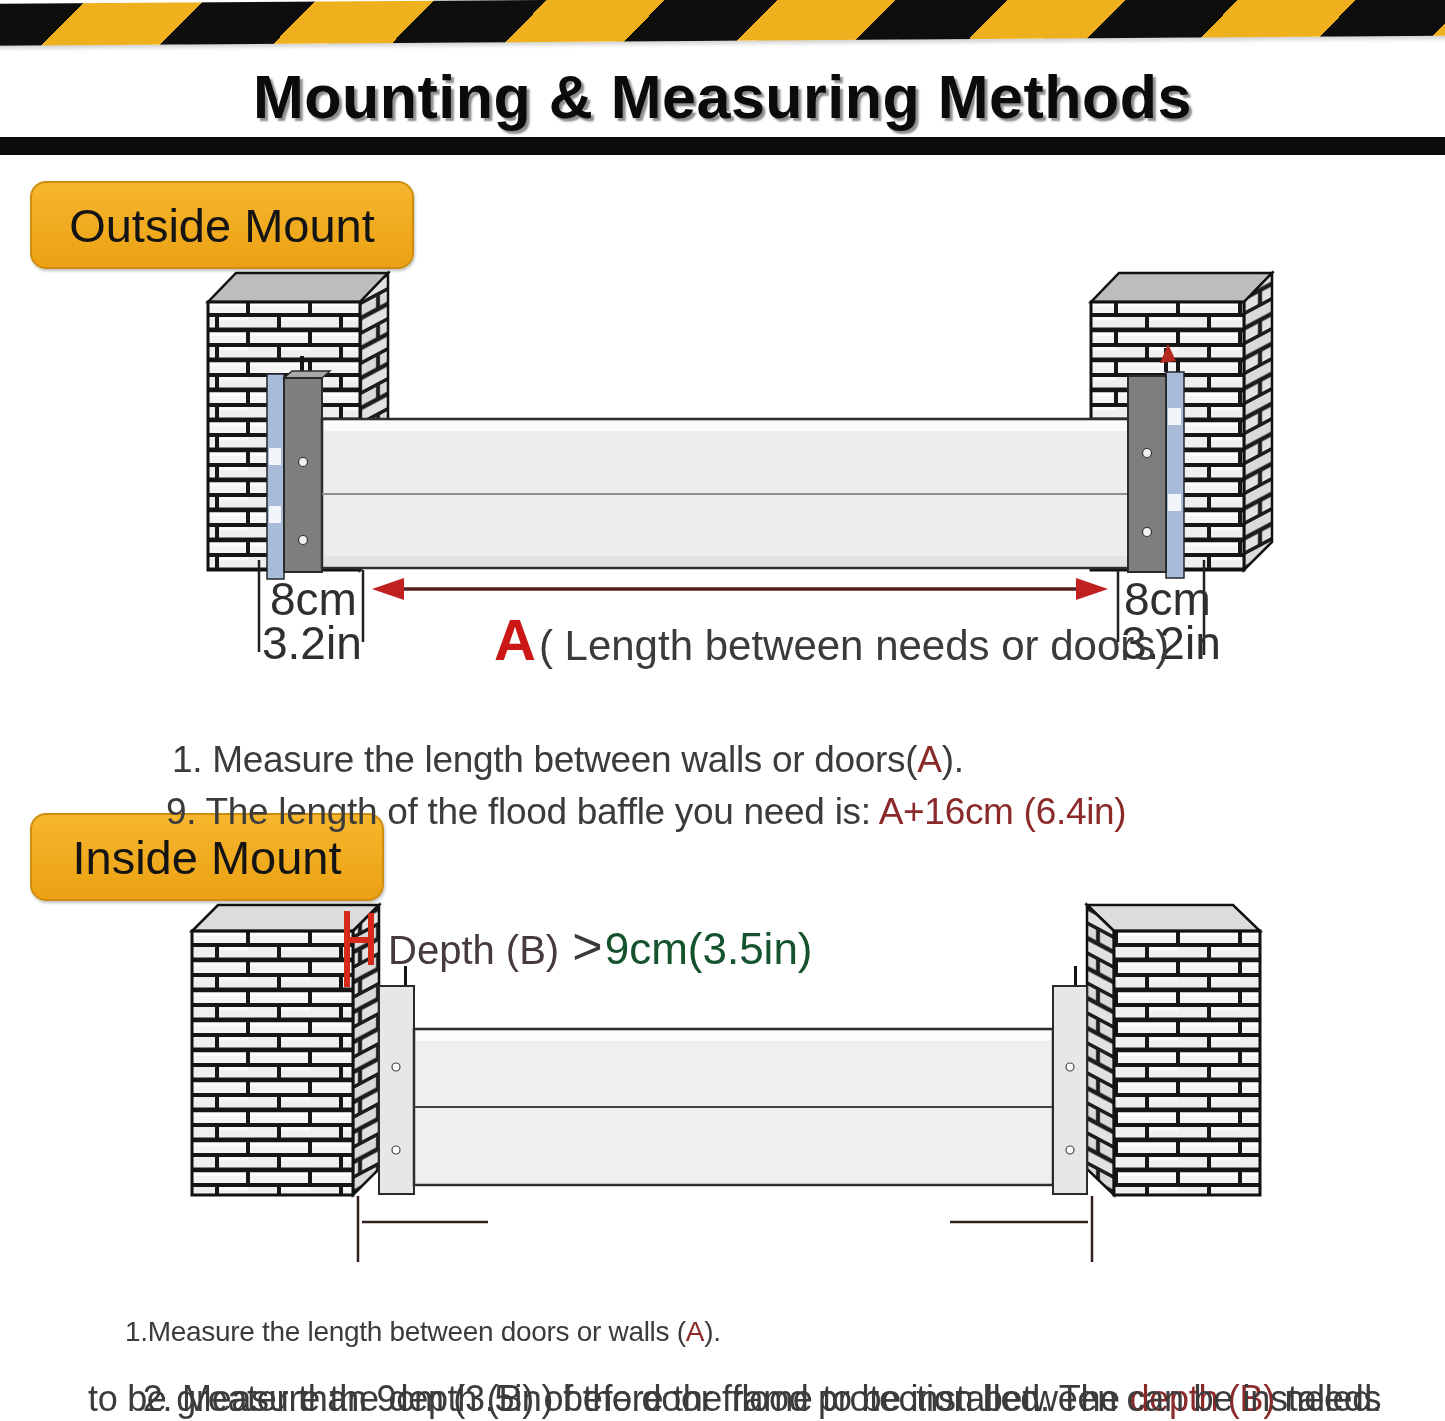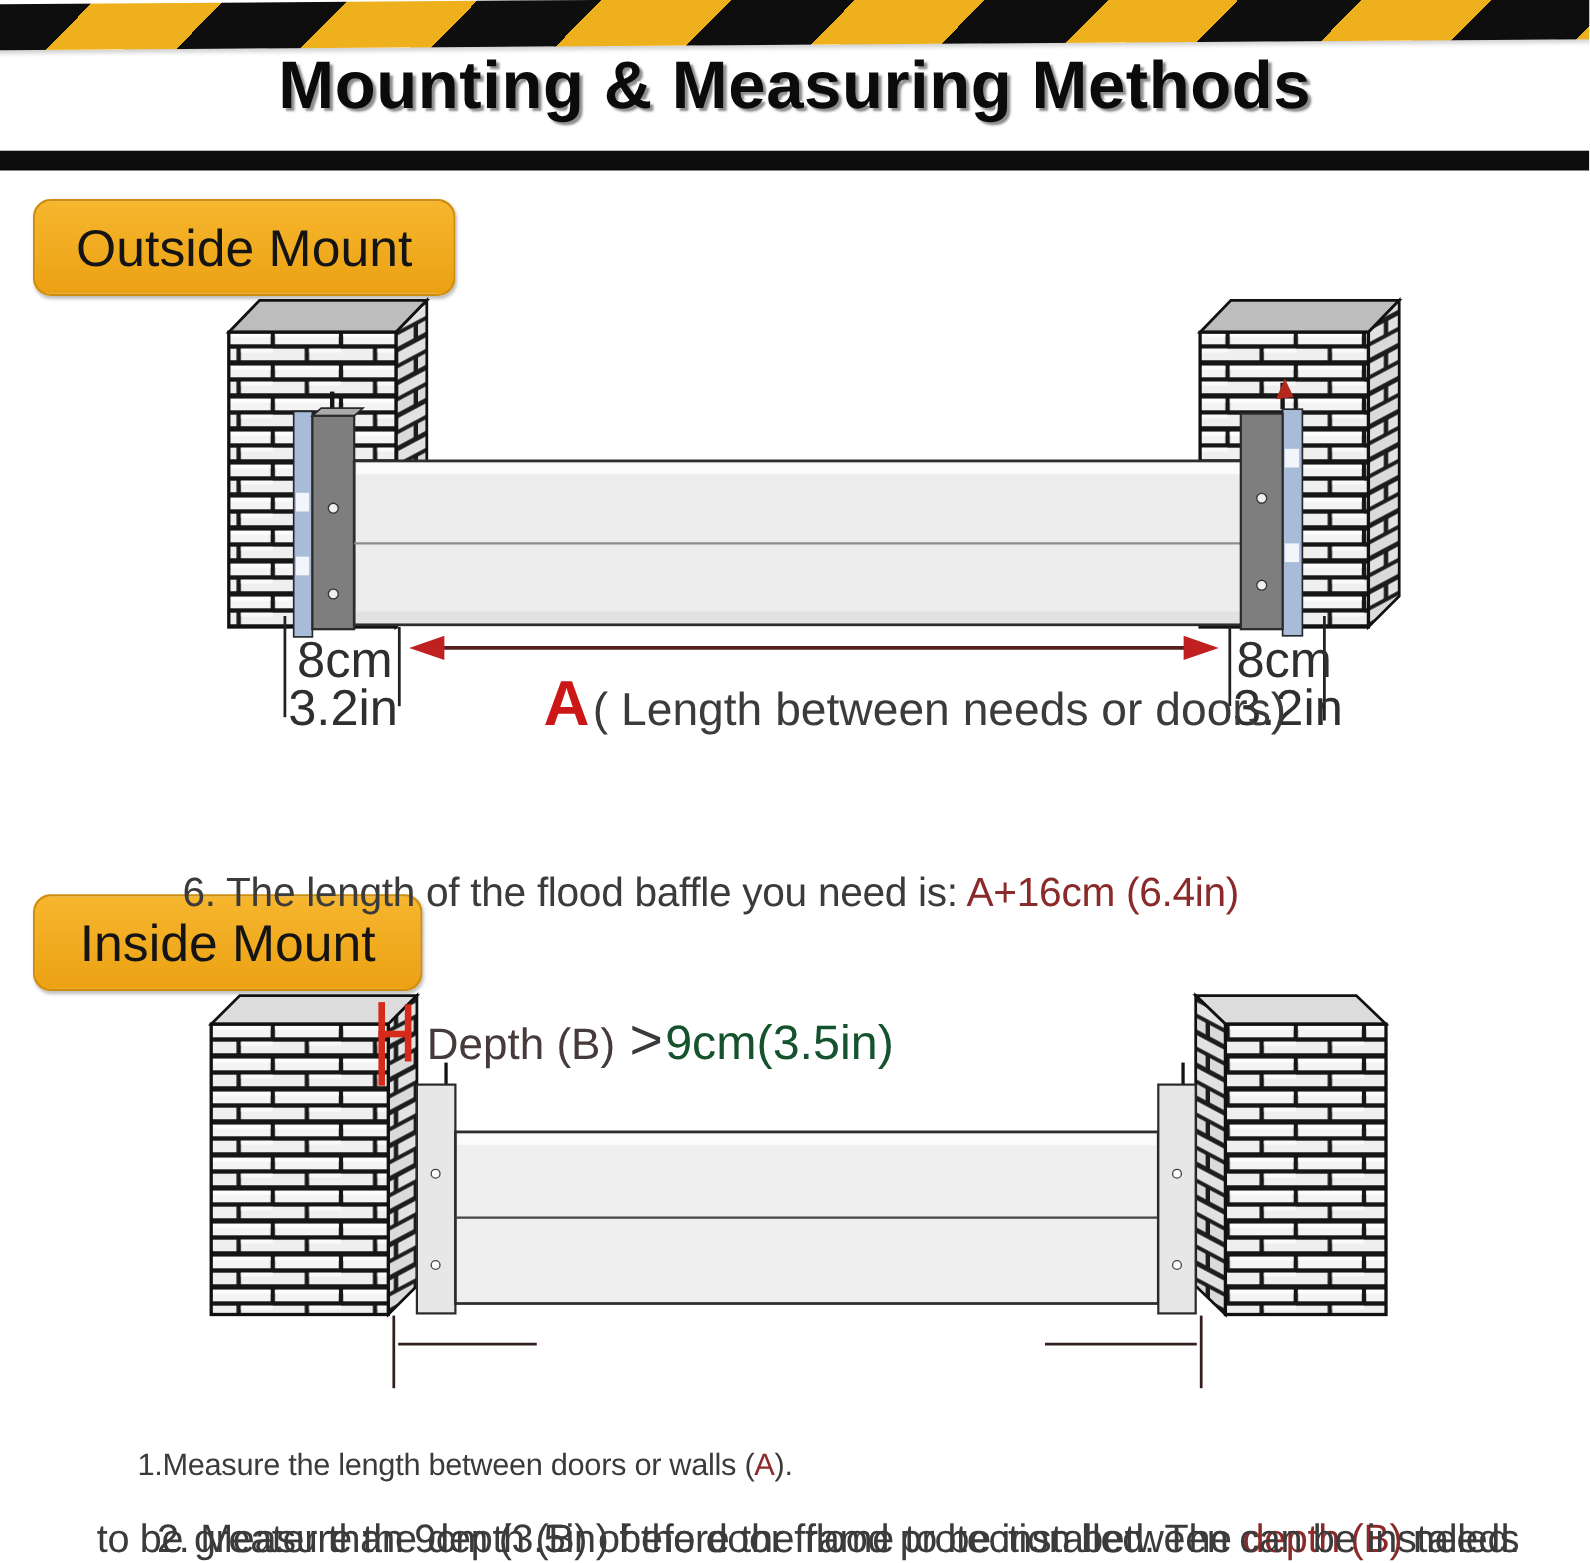--- a/index.html
+++ b/index.html
@@ -8,21 +8,21 @@
     background:#ffffff; font-family:"Liberation Sans", sans-serif;
   }
   
   .hazard{
     position:absolute; left:-30px; top:4px; width:1520px; height:42px;
     transform:rotate(-0.4deg); transform-origin:left center;
     background:repeating-linear-gradient(135deg,#0e0e0e 0 80px,#eeb01c 80px 164px);
     box-shadow:0 3px 4px rgba(0,0,0,.18);
   }
   .title{
-    position:absolute; top:42px; left:0; width:100%; text-align:center;
+    position:absolute; top:62px; left:0; width:100%; text-align:center;
     font-size:61px; font-weight:700; color:#0b0b0b; letter-spacing:0.5px;
     text-shadow:-2px -2px 0 rgba(255,255,255,.8), 3px 3px 2px rgba(45,45,45,.55);
   }
   .black-bar{position:absolute; top:137px; left:0; width:100%; height:18px; background:#0c0c0c;}
   
   .badge{
     position:absolute; background:linear-gradient(180deg,#f6b62e,#eca113);
     border:2px solid #cf8d0e; border-radius:16px; color:#141414;
     display:flex; align-items:center; justify-content:center; font-size:47px;
     box-shadow:1px 2px 3px rgba(0,0,0,.25);
@@ -196,22 +196,25 @@
   <div class="dim" id="out-8cm-l">8cm</div>
   <div class="dim" id="out-32in-l">3.2in</div>
   <div class="dim" id="out-8cm-r">8cm</div>
   <div class="dim" id="out-32in-r">3.2in</div>
 
   <div class="span-label">
     <span class="span-letter">A</span>
     <span class="span-text">( Length between needs or doors)</span>
   </div>
 
+  <div class="steps" id="out-step1">
+    <span>1. Measure the length between walls or doors(</span><span class="letterA">A</span><span>).</span>
+  </div>
   <div class="steps" id="out-step2">
-    <span>6. The length of the flood baffle you need is: </span><span class="accent">A+16cm (6.4in)</span>
+    <span>9. The length of the flood baffle you need is: </span><span class="accent">A+16cm (6.4in)</span>
   </div>
 
   <div class="depth-label">
     <span class="depth-main">Depth (B) </span>
     <span class="depth-gt">&gt;</span>
     <span class="depth-accent">9cm(3.5in)</span>
   </div>
 
 
   <div class="steps" id="in-step1">

